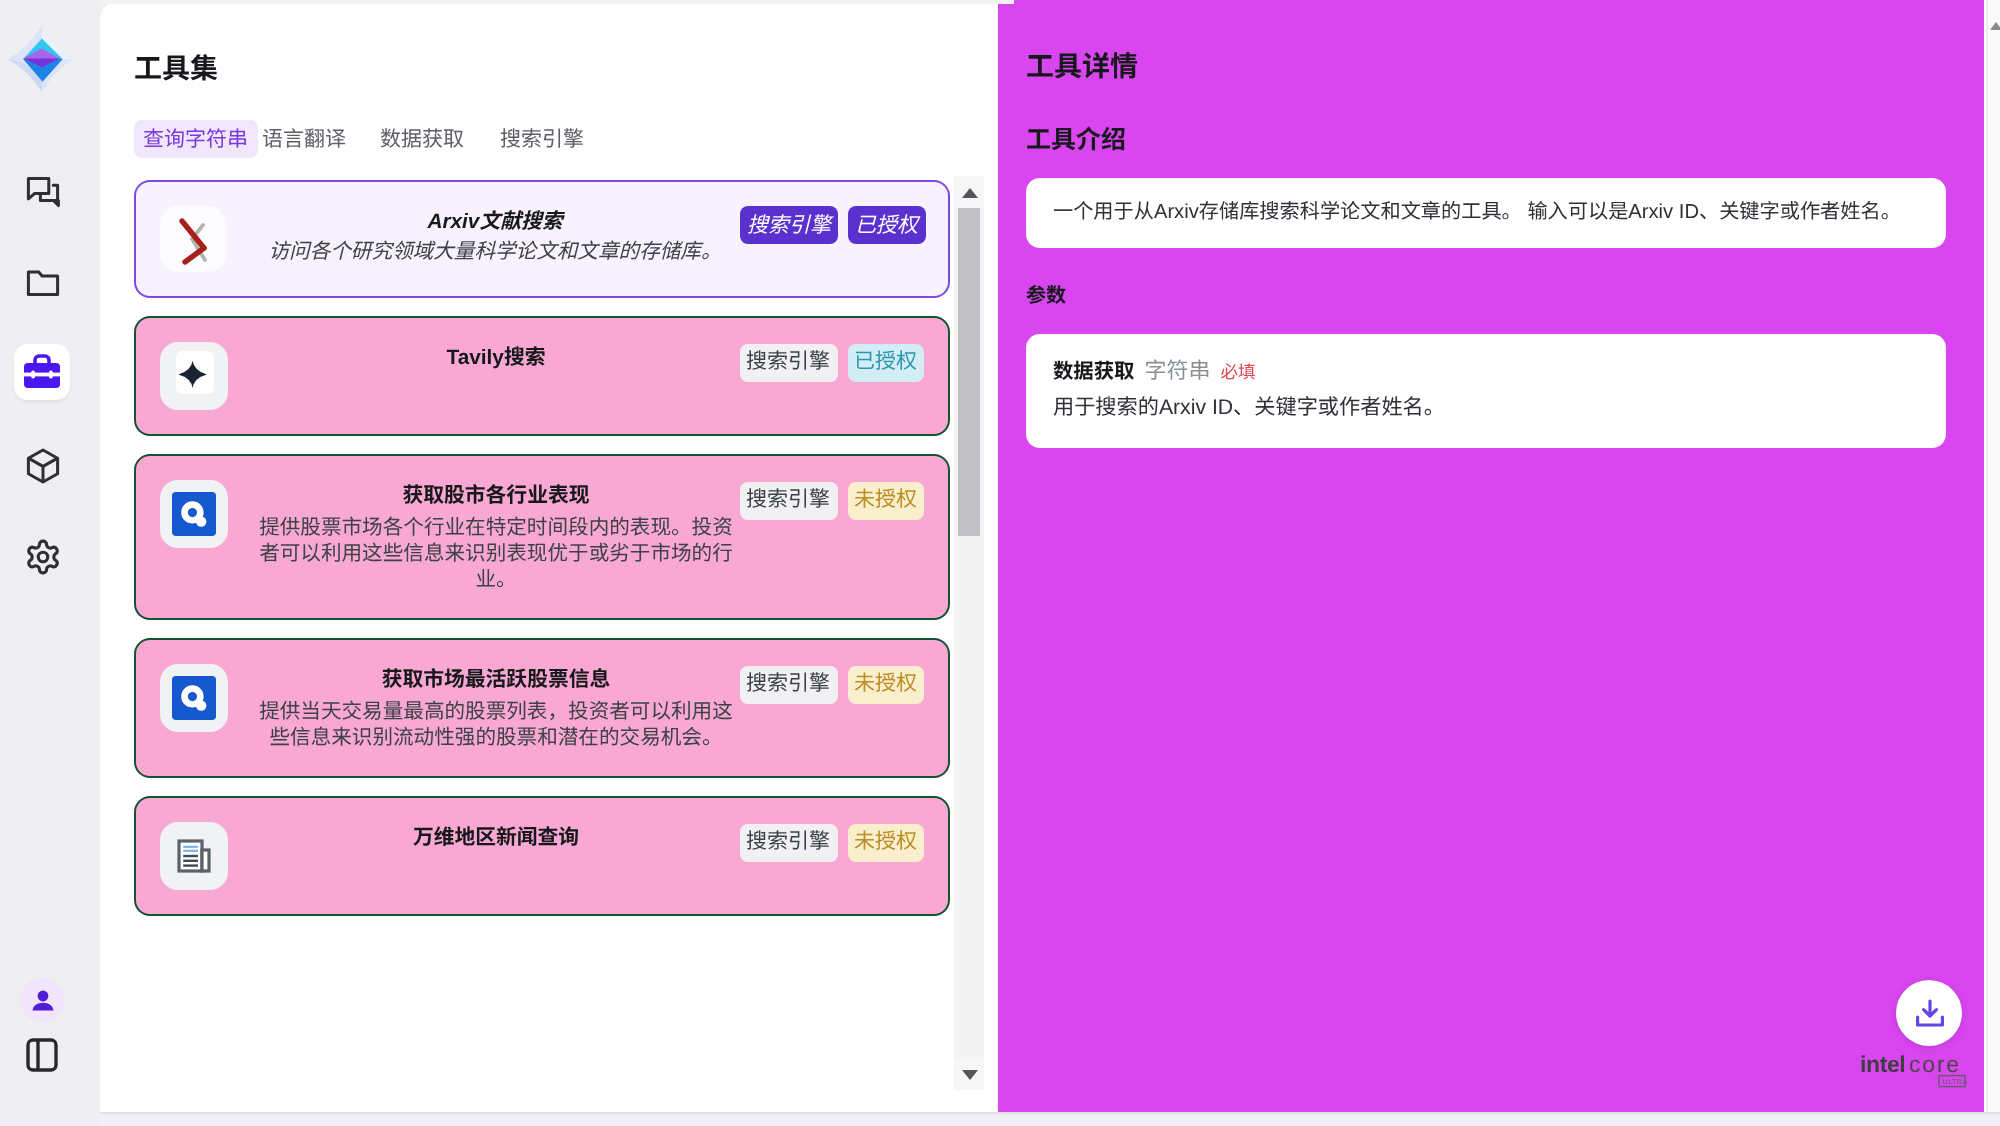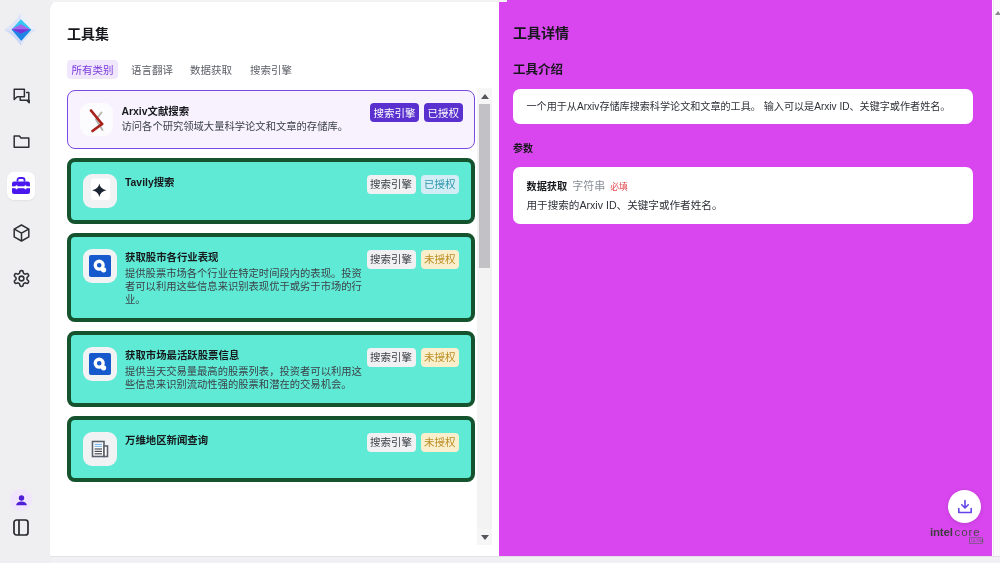--- a/index.html
+++ b/index.html
@@ -7,31 +7,31 @@
 html,body { width:1000px; height:563px; overflow:hidden; font-family:"Liberation Sans","Noto Sans CJK SC",sans-serif; background:#fff; }
 #app { position:relative; width:1000px; height:563px; background:#fff; }
 
 
 #sidebar { position:absolute; left:0; top:0; width:50px; height:563px; background:#efeff1; }
 .sideicon { position:absolute; left:7px; width:28px; height:28px; display:flex; align-items:center; justify-content:center; }
 .sideicon.sel { background:#fff; border-radius:7px; box-shadow:0 1px 2px rgba(0,0,0,.06); }
 #logo { position:absolute; left:0px; top:8px; }
 
 
-#listpanel { position:absolute; left:50px; top:0; width:457px; height:556px; background:#fff; border-top-left-radius:10px; }
+#listpanel { position:absolute; left:50px; top:0; width:457px; height:556px; background:#fff; border-top-left-radius:10px;text-align:center; }
 #corner { position:absolute; left:50px; top:0; width:12px; height:12px; background:#efeff1; }
 #topband { position:absolute; left:50px; top:0; width:457px; height:2px; background:#f2f2f4; z-index:5; }
 #h-tools { position:absolute; left:17px; top:24px; font-size:14px; line-height:20px; font-weight:bold; color:#17181c; }
 #tabs { position:absolute; left:17px; white-space:nowrap; top:60px; height:19px; font-size:10.5px; color:#5c5f66; }
 #tabs .pill { display:inline-block; background:#f1e7fd; color:#7a3bdd; border-radius:4px; padding:3.5px 4.5px; line-height:12px; }
 #tabs .t { position:absolute; top:3.5px; line-height:12px; white-space:nowrap; }
 
 #cards { position:absolute; left:17px; top:88px; width:425px; height:457px; overflow:hidden; }
-.card { position:relative; width:408px; border:4px solid #14532d; border-radius:8px; background:#5eead4; margin-bottom:9.5px; padding:12px 12px 12px 12px; display:flex; }
-.card.sel { border:1.5px solid #7b4ae2; background:#f7f2fe; padding:11.5px 11.5px; }
+.card { position:relative; width:408px; border:1px solid #14532d; border-radius:8px; background:#f9a8d4; margin-bottom:9.5px; padding:12px 12px 12px 12px; display:flex; }
+.card.sel { border:1.5px solid #7b4ae2; background:#f7f2fe; padding:11.5px 11.5px;font-style:italic; }
 .cicon { flex:0 0 33.5px; width:33.5px; height:33.5px; border-radius:9px; background:#f1f2f4; display:flex; align-items:center; justify-content:center; }
 .card.sel .cicon { background:#fcfbfe; }
 .cbody { margin-left:8.5px; width:252px; }
 .ctitle { font-size:10.4px; line-height:17.5px; font-weight:bold; color:#17181c; }
 .cdesc { font-size:10.3px; line-height:13px; color:#3d4149; }
 .cbadges { position:absolute; right:12px; top:12px; white-space:nowrap; }
 .badge { display:inline-block; font-size:10.5px; line-height:12px; padding:3.5px 3.5px; border-radius:4px; margin-left:5px; }
 .b-purple { background:#5a31ce; color:#fff; }
 .b-gray { background:#f1f1f4; color:#3c4047; }
 .b-cyan { background:#d2edf6; color:#2f97ac; }
@@ -68,21 +68,21 @@
 </style>
 </head>
 <body>
 <div id="app">
   <div id="corner"></div>
   <div id="topband"></div>
 
   <div id="listpanel">
     <div id="h-tools">工具集</div>
     <div id="tabs">
-      <span class="pill">所有类别</span>
+      <span class="pill">查询字符串</span>
       <span class="t" style="left:64px;">语言翻译</span>
       <span class="t" style="left:123px;">数据获取</span>
       <span class="t" style="left:183px;">搜索引擎</span>
     </div>
     <div id="cards">
       <div class="card sel" style="margin-top:2px;">
         <div class="cicon">
             <svg width="33.5" height="33.5" viewBox="0 0 33.5 33.5">
           <path d="M21.5 9.5 L16 16.5 L22.5 27" stroke="#b4b4ae" stroke-width="1.9" fill="none" stroke-linecap="round"></path>
           <line x1="11" y1="7.5" x2="22" y2="21" stroke="#a8201a" stroke-width="2.7" stroke-linecap="round"></line>

